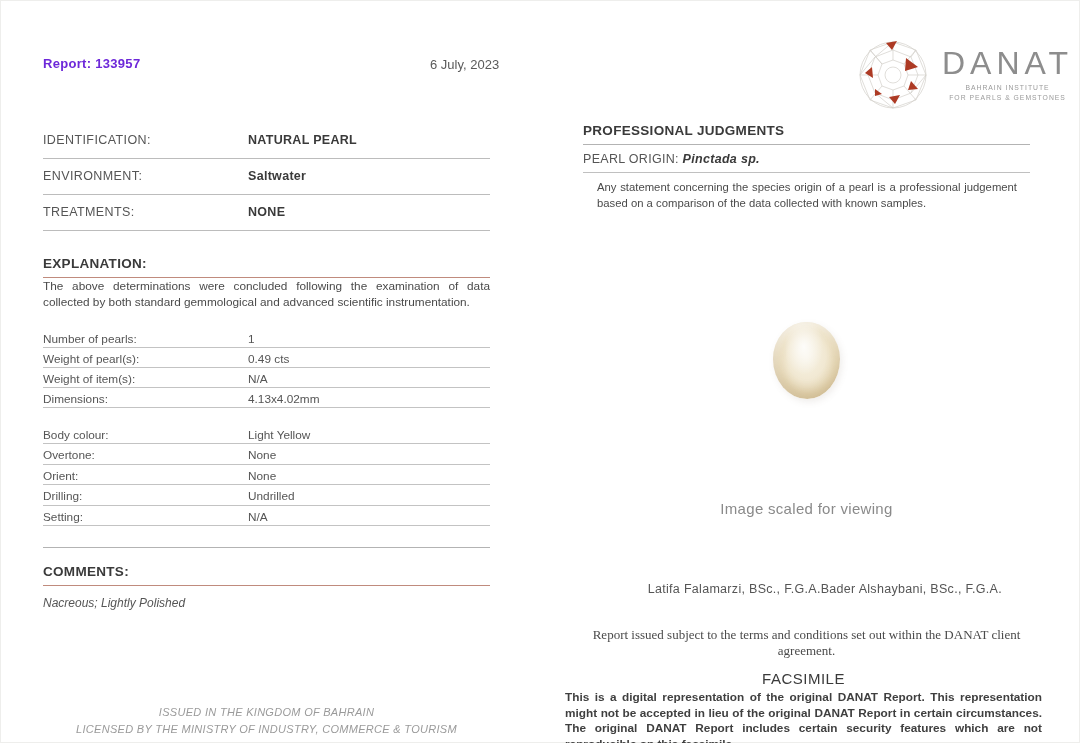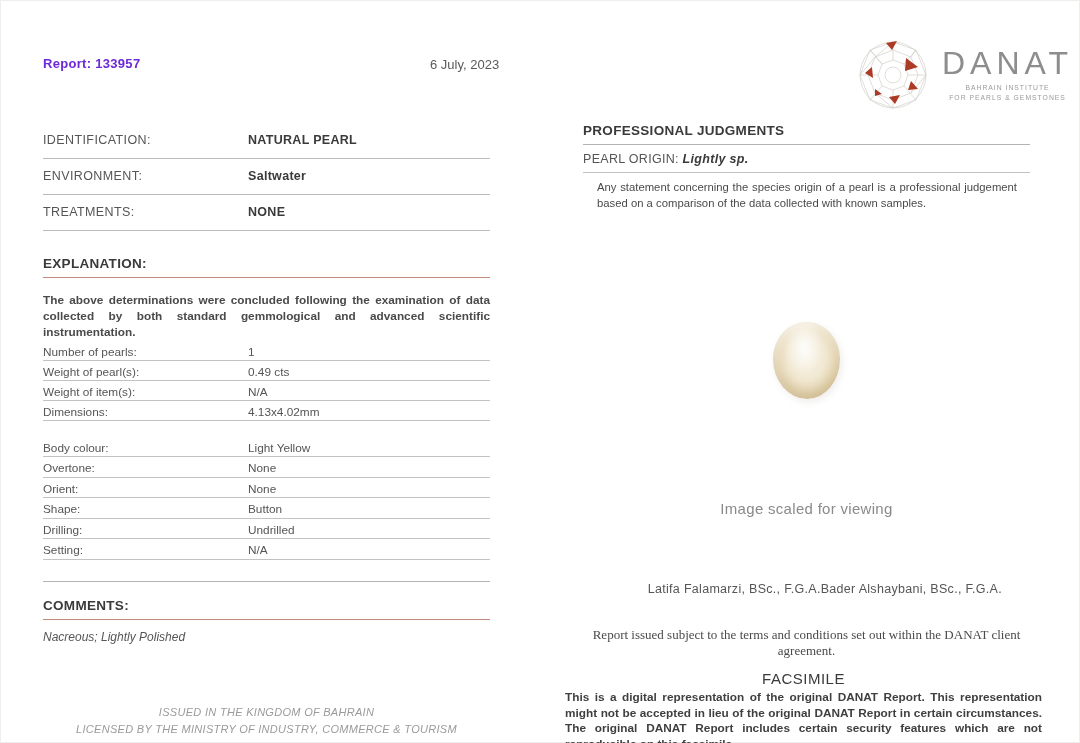--- a/index.html
+++ b/index.html
@@ -27,23 +27,23 @@
   .right-col { position:absolute; left:583px; top:123px; width:447px; }
 
   .sec-title { font-size:13.5px; font-weight:bold; color:#3a3a3a; letter-spacing:.3px; padding-bottom:6px; border-bottom:1.6px solid #b3b3b3; }
   .sec-title.salmon { border-bottom:1.6px solid #c08b7d; }
 
   .tech-row { height:36px; padding-top:10px; border-bottom:1.3px solid #bcbcbc; font-size:12.5px; }
   .tech-row .lab { display:inline-block; width:205px; color:#555; letter-spacing:.4px; }
   .tech-row .val { font-weight:bold; color:#3a3a3a; letter-spacing:.3px; }
 
   .expl-title { margin-top:25px; }
-  .expl-body { margin-top:15px; font-size:11.8px; line-height:1.35; text-align:justify; color:#4a4a4a;font-weight:bold; }
+  .expl-body { margin-top:1px; font-size:11.8px; line-height:1.35; text-align:justify; color:#4a4a4a; }
 
-  .dt-group1 { }
+  .dt-group1 { margin-top:17px; }
   .dt-group2 { margin-top:16px; }
   .dt-row { height:20px; padding-top:4px; border-bottom:1px solid #c3c3c3; font-size:11.8px; color:#555; }
   .dt-row .lab { display:inline-block; width:205px; }
   .dt-group2 .dt-row { height:20.5px; }
 
   .end-line { margin-top:21px; border-bottom:1.4px solid #b3b3b3; }
   .comments-title { margin-top:16px; }
   .comments-body { margin-top:10px; font-size:12px; font-style:italic; color:#555; }
 
   
@@ -127,36 +127,35 @@
     <div class="dt-row"><span class="lab">Number of pearls:</span><span class="dval">1</span></div>
     <div class="dt-row"><span class="lab">Weight of pearl(s):</span><span class="dval">0.49 cts</span></div>
     <div class="dt-row"><span class="lab">Weight of item(s):</span><span class="dval">N/A</span></div>
     <div class="dt-row"><span class="lab">Dimensions:</span><span class="dval">4.13x4.02mm</span></div>
   </div>
 
   <div class="dt-group2">
     <div class="dt-row"><span class="lab">Body colour:</span><span class="dval">Light Yellow</span></div>
     <div class="dt-row"><span class="lab">Overtone:</span><span class="dval">None</span></div>
     <div class="dt-row"><span class="lab">Orient:</span><span class="dval">None</span></div>
-    <div class="dt-row"><span class="lab">Shape:</span><span class="dval">Button</span></div>
     <div class="dt-row"><span class="lab">Drilling:</span><span class="dval">Undrilled</span></div>
     <div class="dt-row"><span class="lab">Setting:</span><span class="dval">N/A</span></div>
   </div>
 
   <div class="end-line"></div>
 
   <div class="sec-title salmon comments-title">COMMENTS:</div>
   <div class="comments-body">Nacreous; Lightly Polished</div>
 </div>
 
 <div class="right-col">
   <div class="sec-title">PROFESSIONAL JUDGMENTS</div>
   <div class="origin-row">
     <span>PEARL ORIGIN:</span>
-    <span class="origin-val">Lightly sp.</span>
+    <span class="origin-val">Pinctada sp.</span>
   </div>
   <div class="origin-note">Any statement concerning the species origin of a pearl is a professional judgement based on a comparison of the data collected with known samples.</div>
 </div>
 
 <div class="pearl-wrap">
   <div class="pearl"></div>
 </div>
 <div class="img-caption">Image scaled for viewing</div>
 
 <div class="signatures">

